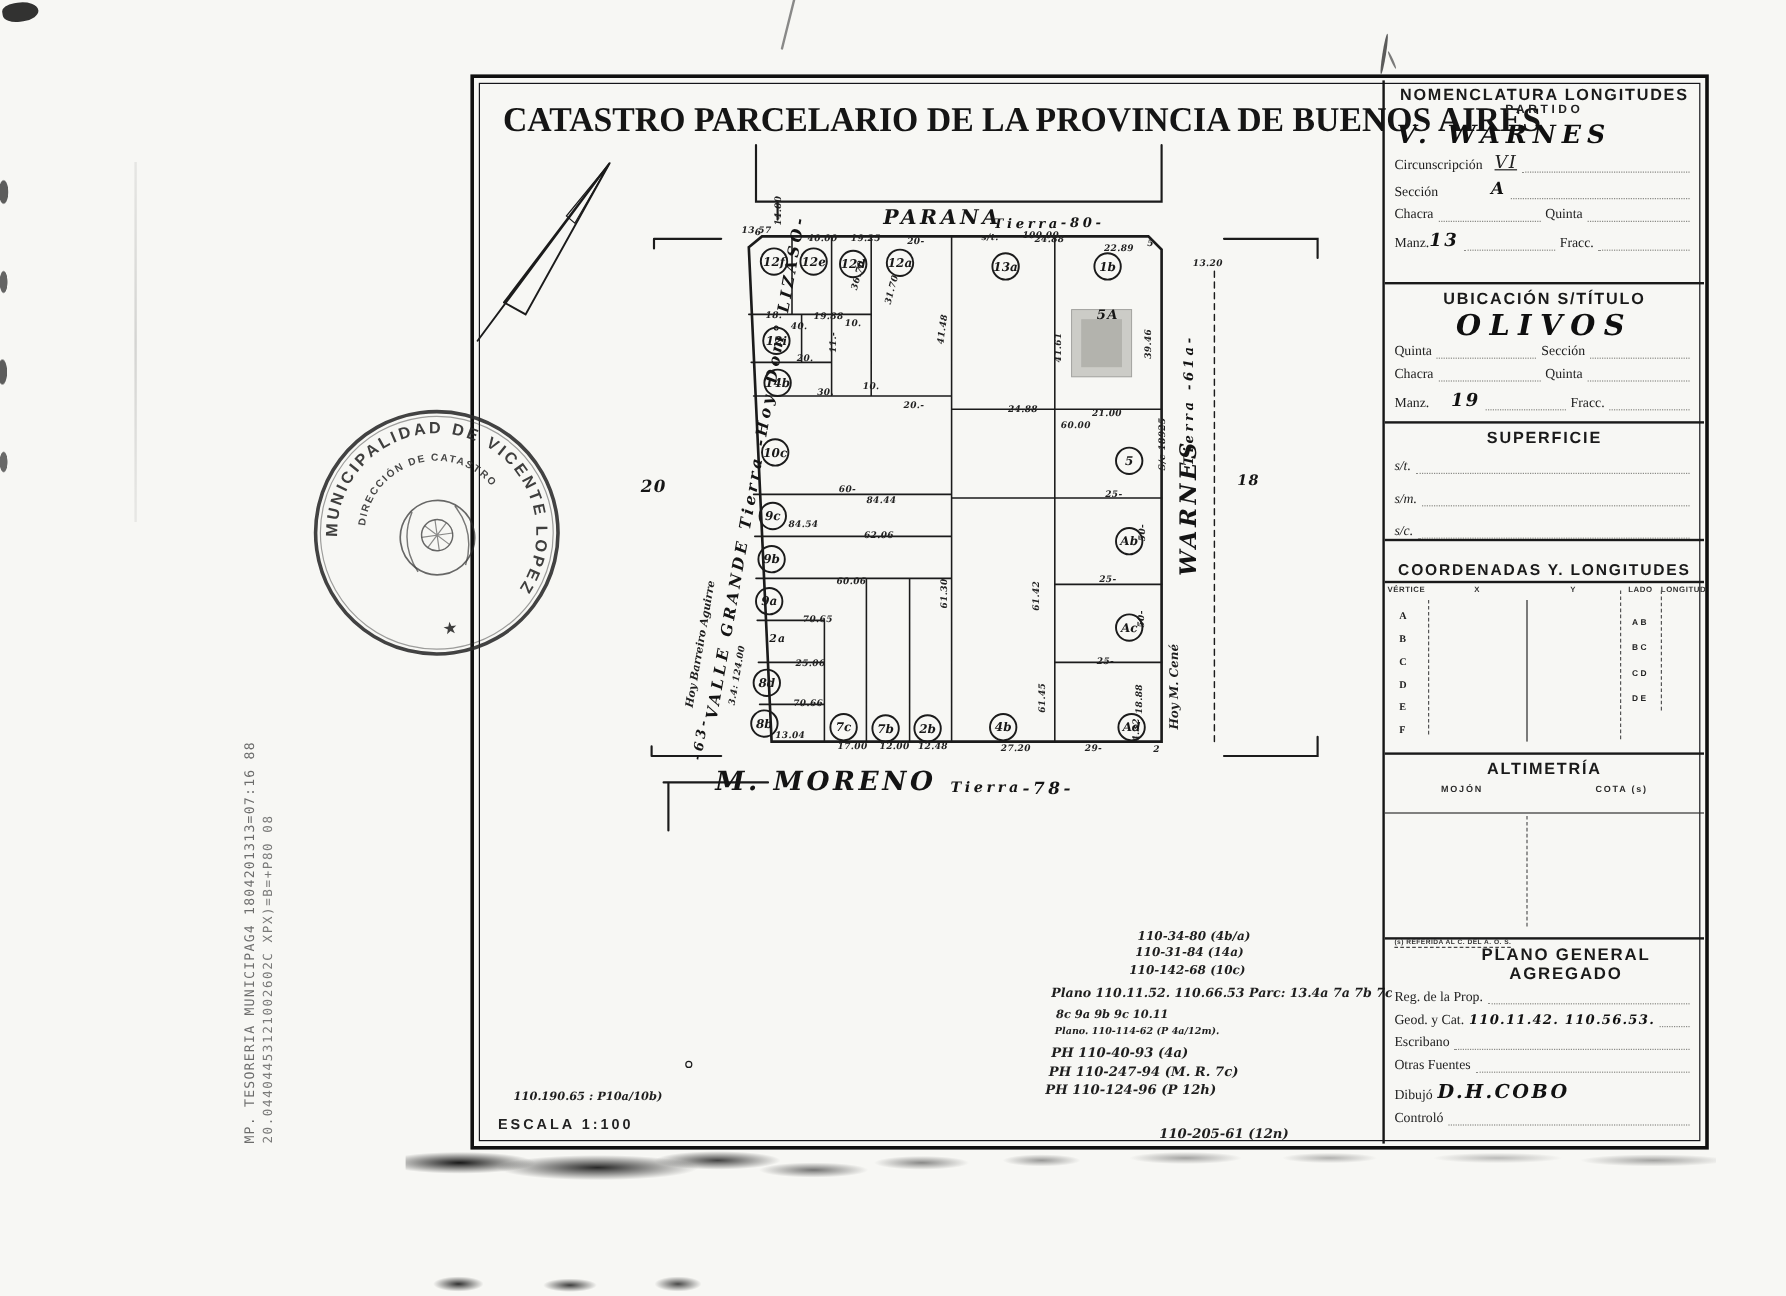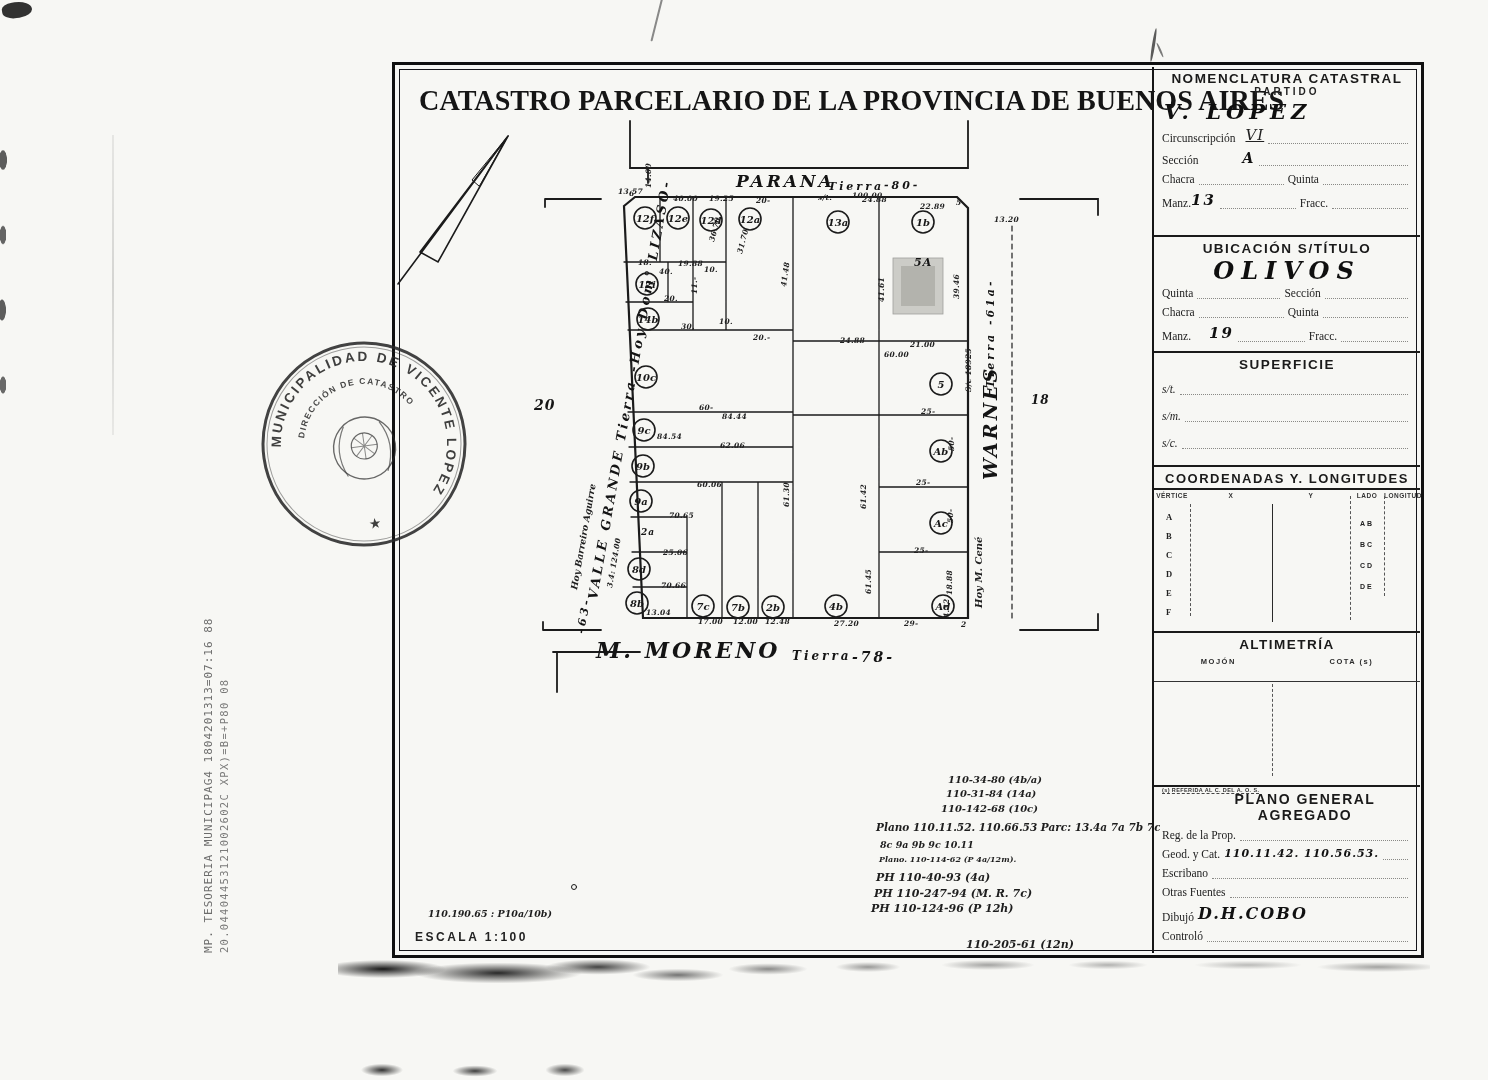--- a/index.html
+++ b/index.html
@@ -351,23 +351,23 @@
   </svg>
 
   <div class="dotmatrix">
     <div>MP. TESORERIA MUNICIPAG4 1804201313=07:16  88</div>
     <div class="dm2">20.04404453121002602C  XPX)=B=+P80  08</div>
   </div>
 
   <div class="panel">
 
     <div class="sec" style="height:170px;">
-      <div class="sec-h">NOMENCLATURA  CATASTRAL</div>
+      <div class="sec-h">NOMENCLATURA  LONGITUDES</div>
       <div class="sec-sub">PARTIDO</div>
-      <div class="hand-big" style="margin:2px 0 0 2px;">V. LOPEZ</div>
+      <div class="hand-big" style="margin:2px 0 0 2px;">V. WARNES</div>
       <div class="row" style="margin-top:2px;">
         <span class="lbl">Circunscripción</span>
         <span class="rom" style="margin-left:10px;">VI</span>
         <span class="fill"></span>
       </div>
       <div class="row">
         <span class="lbl">Sección</span>
         <span class="hand" style="margin-left:44px;font-size:14px;">A</span>
         <span class="fill"></span>
       </div>
@@ -403,37 +403,37 @@
       </div>
       <div class="row">
         <span class="lbl">Manz.</span>
         <span class="hand" style="margin-left:18px;font-size:15px;">19</span>
         <span class="fill"></span>
         <span class="lbl">Fracc.</span>
         <span class="fill"></span>
       </div>
     </div>
 
-    <div class="sec" style="height:114px;">
+    <div class="sec" style="height:98px;">
       <div class="sec-h">SUPERFICIE</div>
       <div class="row" style="margin-top:10px;">
         <span class="lbl" style="font-style:italic;">s/t.</span>
         <span class="fill"></span>
       </div>
       <div class="row" style="margin-top:14px;">
         <span class="lbl" style="font-style:italic;">s/m.</span>
         <span class="fill"></span>
       </div>
       <div class="row" style="margin-top:14px;">
         <span class="lbl" style="font-style:italic;">s/c.</span>
         <span class="fill"></span>
       </div>
     </div>
 
-    <div class="sec" style="height:166px;padding-bottom:0;">
+    <div class="sec" style="height:166px;padding-bottom:0;margin-top:12px;">
       <div class="sec-h" style="font-size:13px;">COORDENADAS  Y.  LONGITUDES</div>
       <div class="coord-table">
         <div class="coord-head">
           <span class="ch" style="width:36px;">VÉRTICE</span>
           <span class="ch" style="width:82px;">X</span>
           <span class="ch" style="width:78px;">Y</span>
           <span class="ch" style="width:34px;">LADO</span>
           <span class="ch" style="width:36px;">LONGITUD</span>
         </div>
         <div class="vdash" style="left:36px;top:14px;height:112px;"></div>

